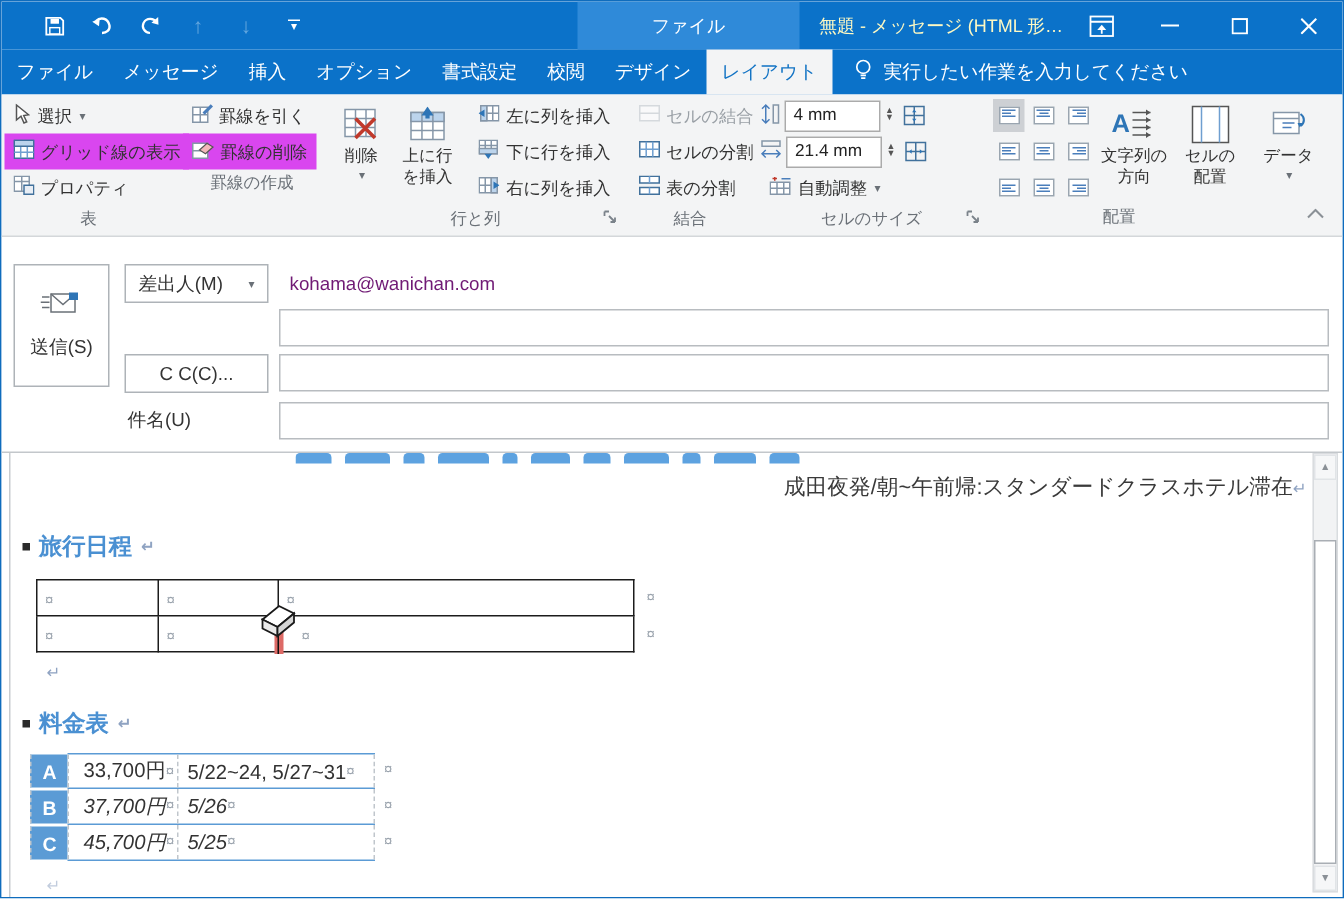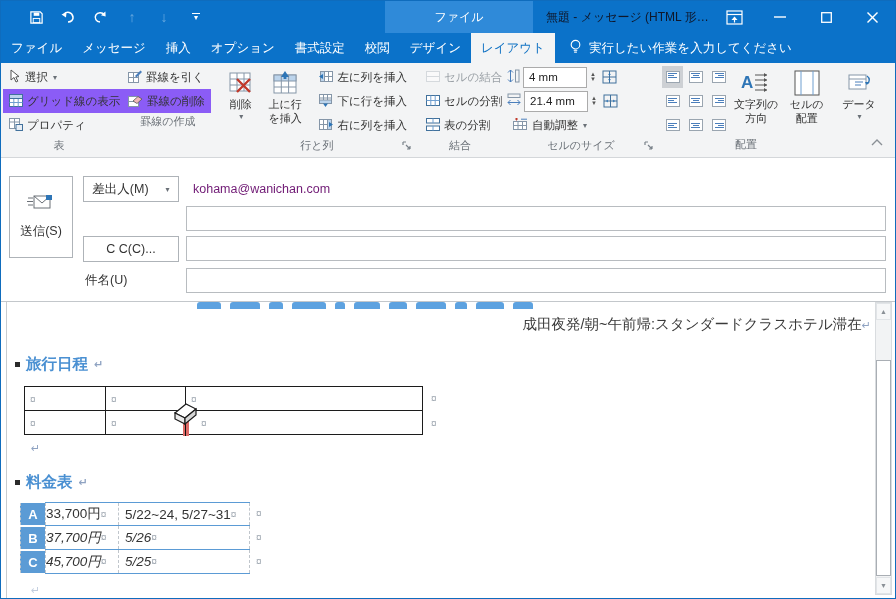--- a/index.html
+++ b/index.html
@@ -10,39 +10,39 @@
   
   .titlebar { height:32px; background:#0b72c9; display:flex; align-items:center; position:relative; flex:0 0 32px; color:#fff; }
   .qat { display:flex; align-items:center; gap:14px; padding-left:26px; }
   .qat .qbtn { width:18px; height:18px; display:flex; align-items:center; justify-content:center; }
   .qat .dis { opacity:.45; }
   .arrowglyph { font-size:14px; color:#cfe6f8; }
   .qat-dd { display:flex; flex-direction:column; align-items:center; }
   .qat-dd .bar { width:8px; height:1px; background:#fff; margin-bottom:1px; }
   .qat-dd .car { font-size:8px; color:#fff; line-height:6px; }
   .ctx-header { position:absolute; left:384px; top:0; width:148px; height:32px; background:#2f8ad9; display:flex; align-items:center; justify-content:center; color:#fff; font-size:12px; }
-  .win-title { position:absolute; left:545px; top:0; height:32px; display:flex; align-items:center; font-size:12px; color:#0f172a; white-space:nowrap; }
+  .win-title { position:absolute; left:545px; top:0; height:32px; display:flex; align-items:center; font-size:12px; color:#fef9c3; white-space:nowrap; }
   .win-controls { position:absolute; right:0; top:0; height:32px; display:flex; }
   .wbtn { width:46px; height:32px; display:flex; align-items:center; justify-content:center; }
 
   
   .tabrow { height:30px; background:#0b72c9; display:flex; align-items:stretch; flex:0 0 30px; position:relative; }
   .tab { padding:0 10px; display:flex; align-items:center; color:#fff; font-size:12.5px; white-space:nowrap; }
   .tab.active { background:#f3f4f5; color:#1273c4; }
   .tellme { display:flex; align-items:center; gap:7px; color:#fff; padding-left:14px; font-size:12.5px; white-space:nowrap; }
 
   
   .ribbon { height:95px; background:#f3f4f5; border-bottom:1px solid #d4d7da; display:flex; align-items:flex-start; flex:0 0 95px; position:relative; }
   .group { display:flex; flex-direction:column; padding:2px 2px 0 2px; }
   .gbody { flex:1; display:flex; }
   .glabel { height:17px; display:flex; align-items:center; justify-content:center; color:#6a7077; font-size:11px; position:relative; }
   .gsep { width:1px; background:#dadde0; margin:2px 1px; }
   .vstack { display:flex; flex-direction:column; justify-content:flex-start; }
   .rbtn { display:flex; align-items:center; gap:4px; padding:3px 5px; height:24px; white-space:nowrap; font-size:11.5px; color:#323232; border:1px solid transparent; }
-  .rbtn.on { background:#8b5cf6; }
+  .rbtn.on { background:#d946ef; }
   .rbtn.dis { color:#9aa0a6; }
   .rbtn.dis svg { opacity:.5; }
   .dd { font-size:8px; color:#6a7077; margin-left:1px; }
   .bigbtn { display:flex; flex-direction:column; align-items:center; justify-content:flex-start; padding:3px 3px; font-size:11px; color:#323232; text-align:center; line-height:1.25; }
   .bigbtn .bic { height:30px; display:flex; align-items:center; justify-content:center; }
   .launcher { position:absolute; right:2px; bottom:2px; }
   .spinrow { display:flex; align-items:center; gap:3px; height:24px; }
   .spinbox { width:64px; height:21px; background:#fff; border:1px solid #ababab; font-size:11.5px; display:flex; align-items:center; padding-left:5px; color:#222; }
   .spinners { display:flex; flex-direction:column; justify-content:center; line-height:5px; }
   .spinners span { font-size:6px; color:#555; }
@@ -77,21 +77,21 @@
   .it-c1 { width:81px; } .it-c2 { width:80px; } .it-c3 { width:237px; }
   .rowend { position:absolute; font-size:10px; color:#9aa3ad; }
   .eraser-bar { position:absolute; left:176px; top:109px; width:6px; height:25px; background:#dd6a66; }
   .eraser-bar::after { content:""; position:absolute; left:2px; top:0; width:1px; height:100%; background:#111; }
   .eraser-cur { position:absolute; left:160px; top:98px; }
   .paramark1 { position:absolute; left:24px; top:140px; }
   .pricetable { position:absolute; left:13px; top:200px; }
   .prow { display:flex; align-items:stretch; height:24px; position:relative; }
   .phead { width:25px; background:#5b9bd5; color:#fff; font-weight:bold; font-size:13px; display:flex; align-items:center; justify-content:center; margin:1px 0; border-left:1px dashed #c0c6cc; }
   .pcells { display:flex; border-top:1.5px solid #5b9bd5; border-bottom:1.5px solid #5b9bd5; }
-  .pprice { width:73px; display:flex; align-items:center; justify-content:flex-start; font-size:13.5px; color:#333; padding-right:2px; border-left:1px dashed #c0c6cc; }
+  .pprice { width:73px; display:flex; align-items:center; justify-content:flex-end; font-size:13.5px; color:#333; padding-right:2px; border-left:1px dashed #c0c6cc; }
   .pdates { width:132px; display:flex; align-items:center; font-size:13.5px; color:#333; padding-left:6px; border-left:1px dashed #c0c6cc; border-right:1px dashed #c0c6cc; }
   .prow + .prow .pcells { border-top:none;font-style:italic; }
   .paramark2 { position:absolute; left:24px; top:282px; opacity:.55; }
 
   
   .sbar { position:absolute; right:3px; top:0; bottom:3px; width:17px; background:#f2f3f4; border:1px solid #d9dcdf; display:flex; flex-direction:column; }
   .sbtn { height:17px; display:flex; align-items:center; justify-content:center; font-size:7px; color:#8a9096; background:#f6f7f8; border:1px solid #e1e4e7; }
   .strack { flex:1; position:relative; }
   .sthumb { position:absolute; left:0; right:0; top:40px; height:216px; background:#fff; border:1px solid #a9aeb4; }
 </style>

